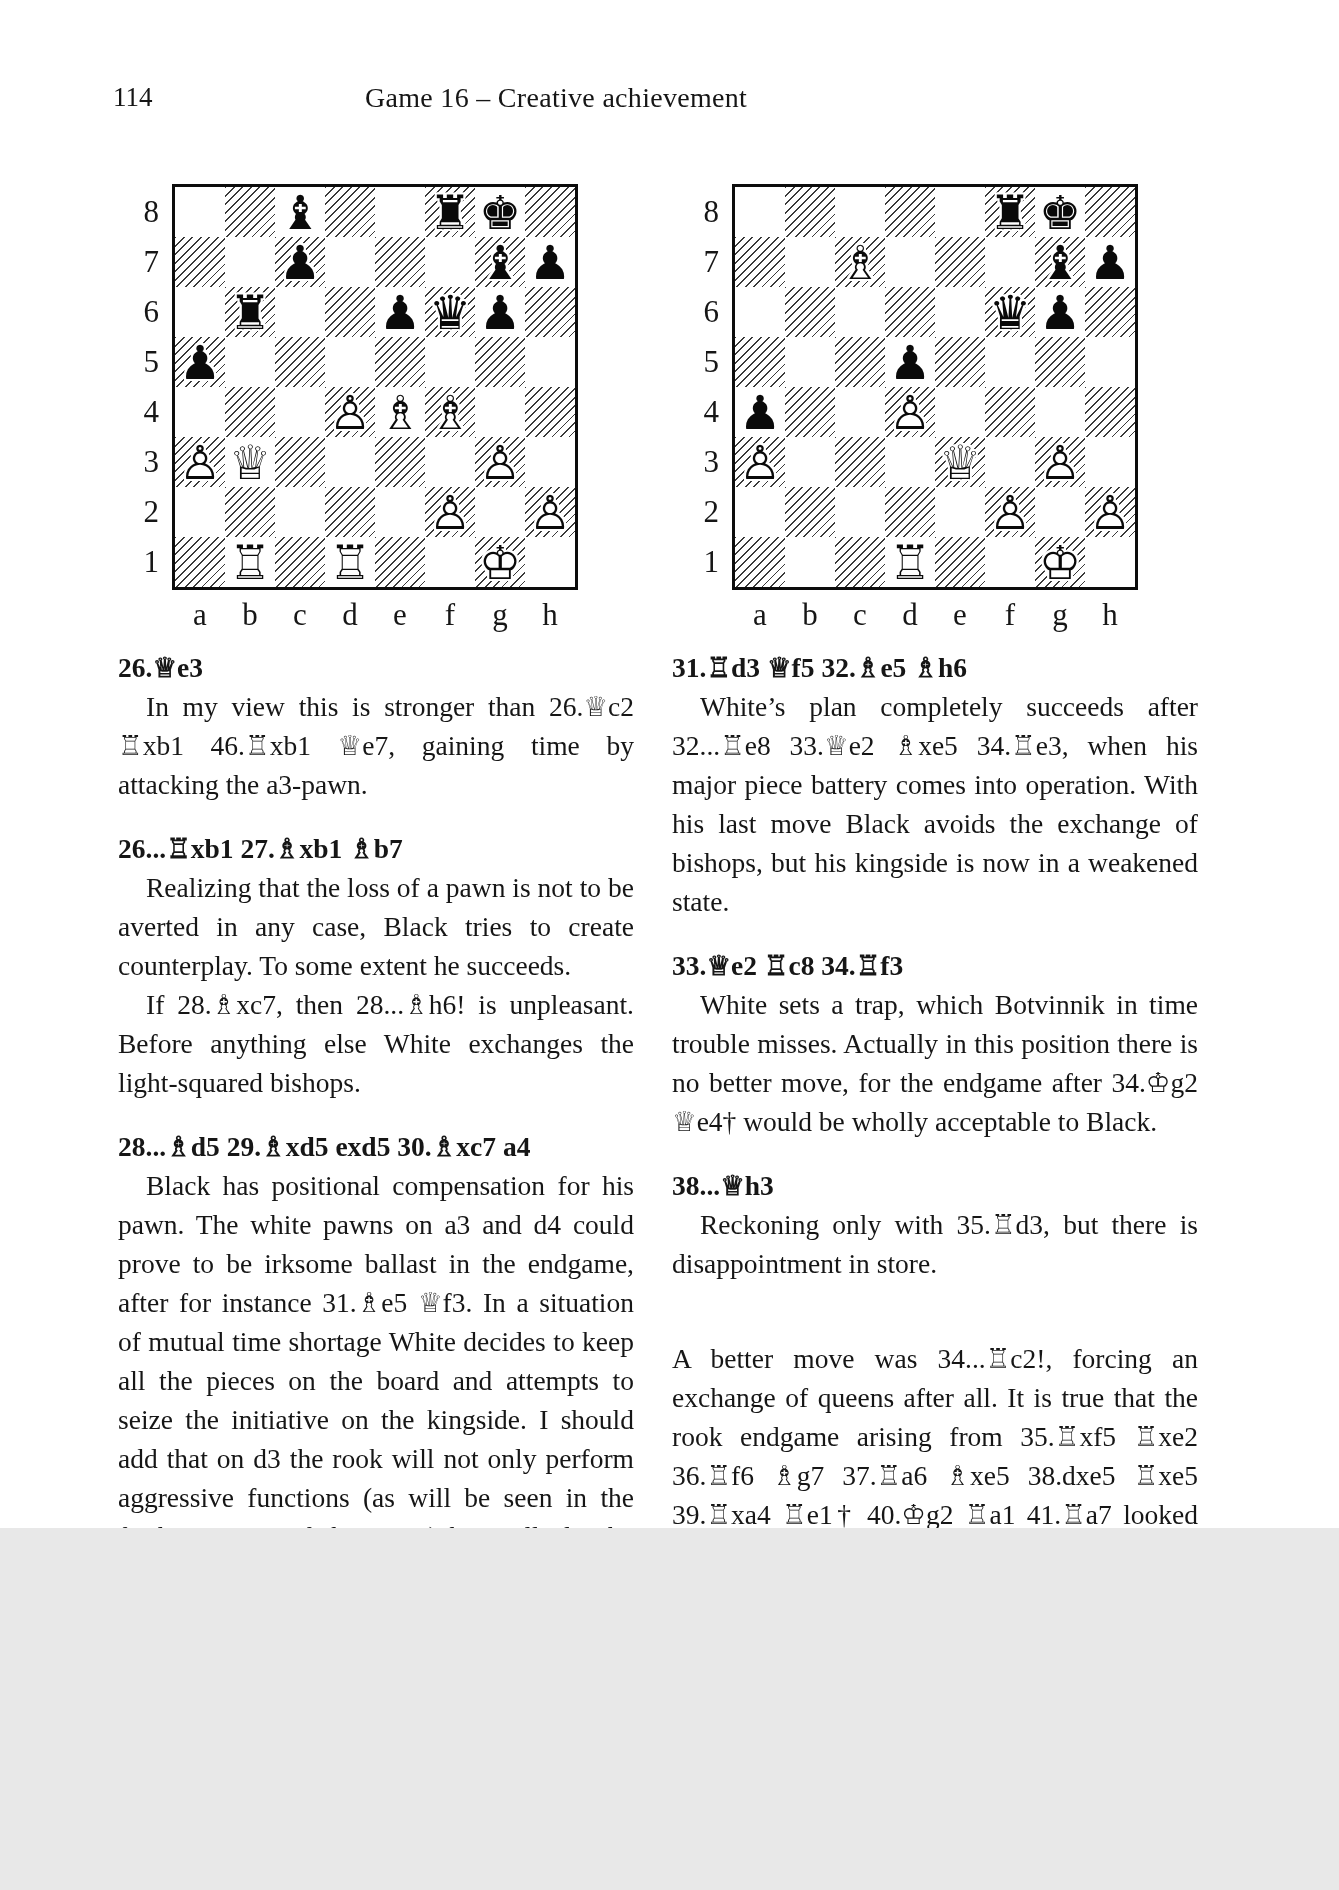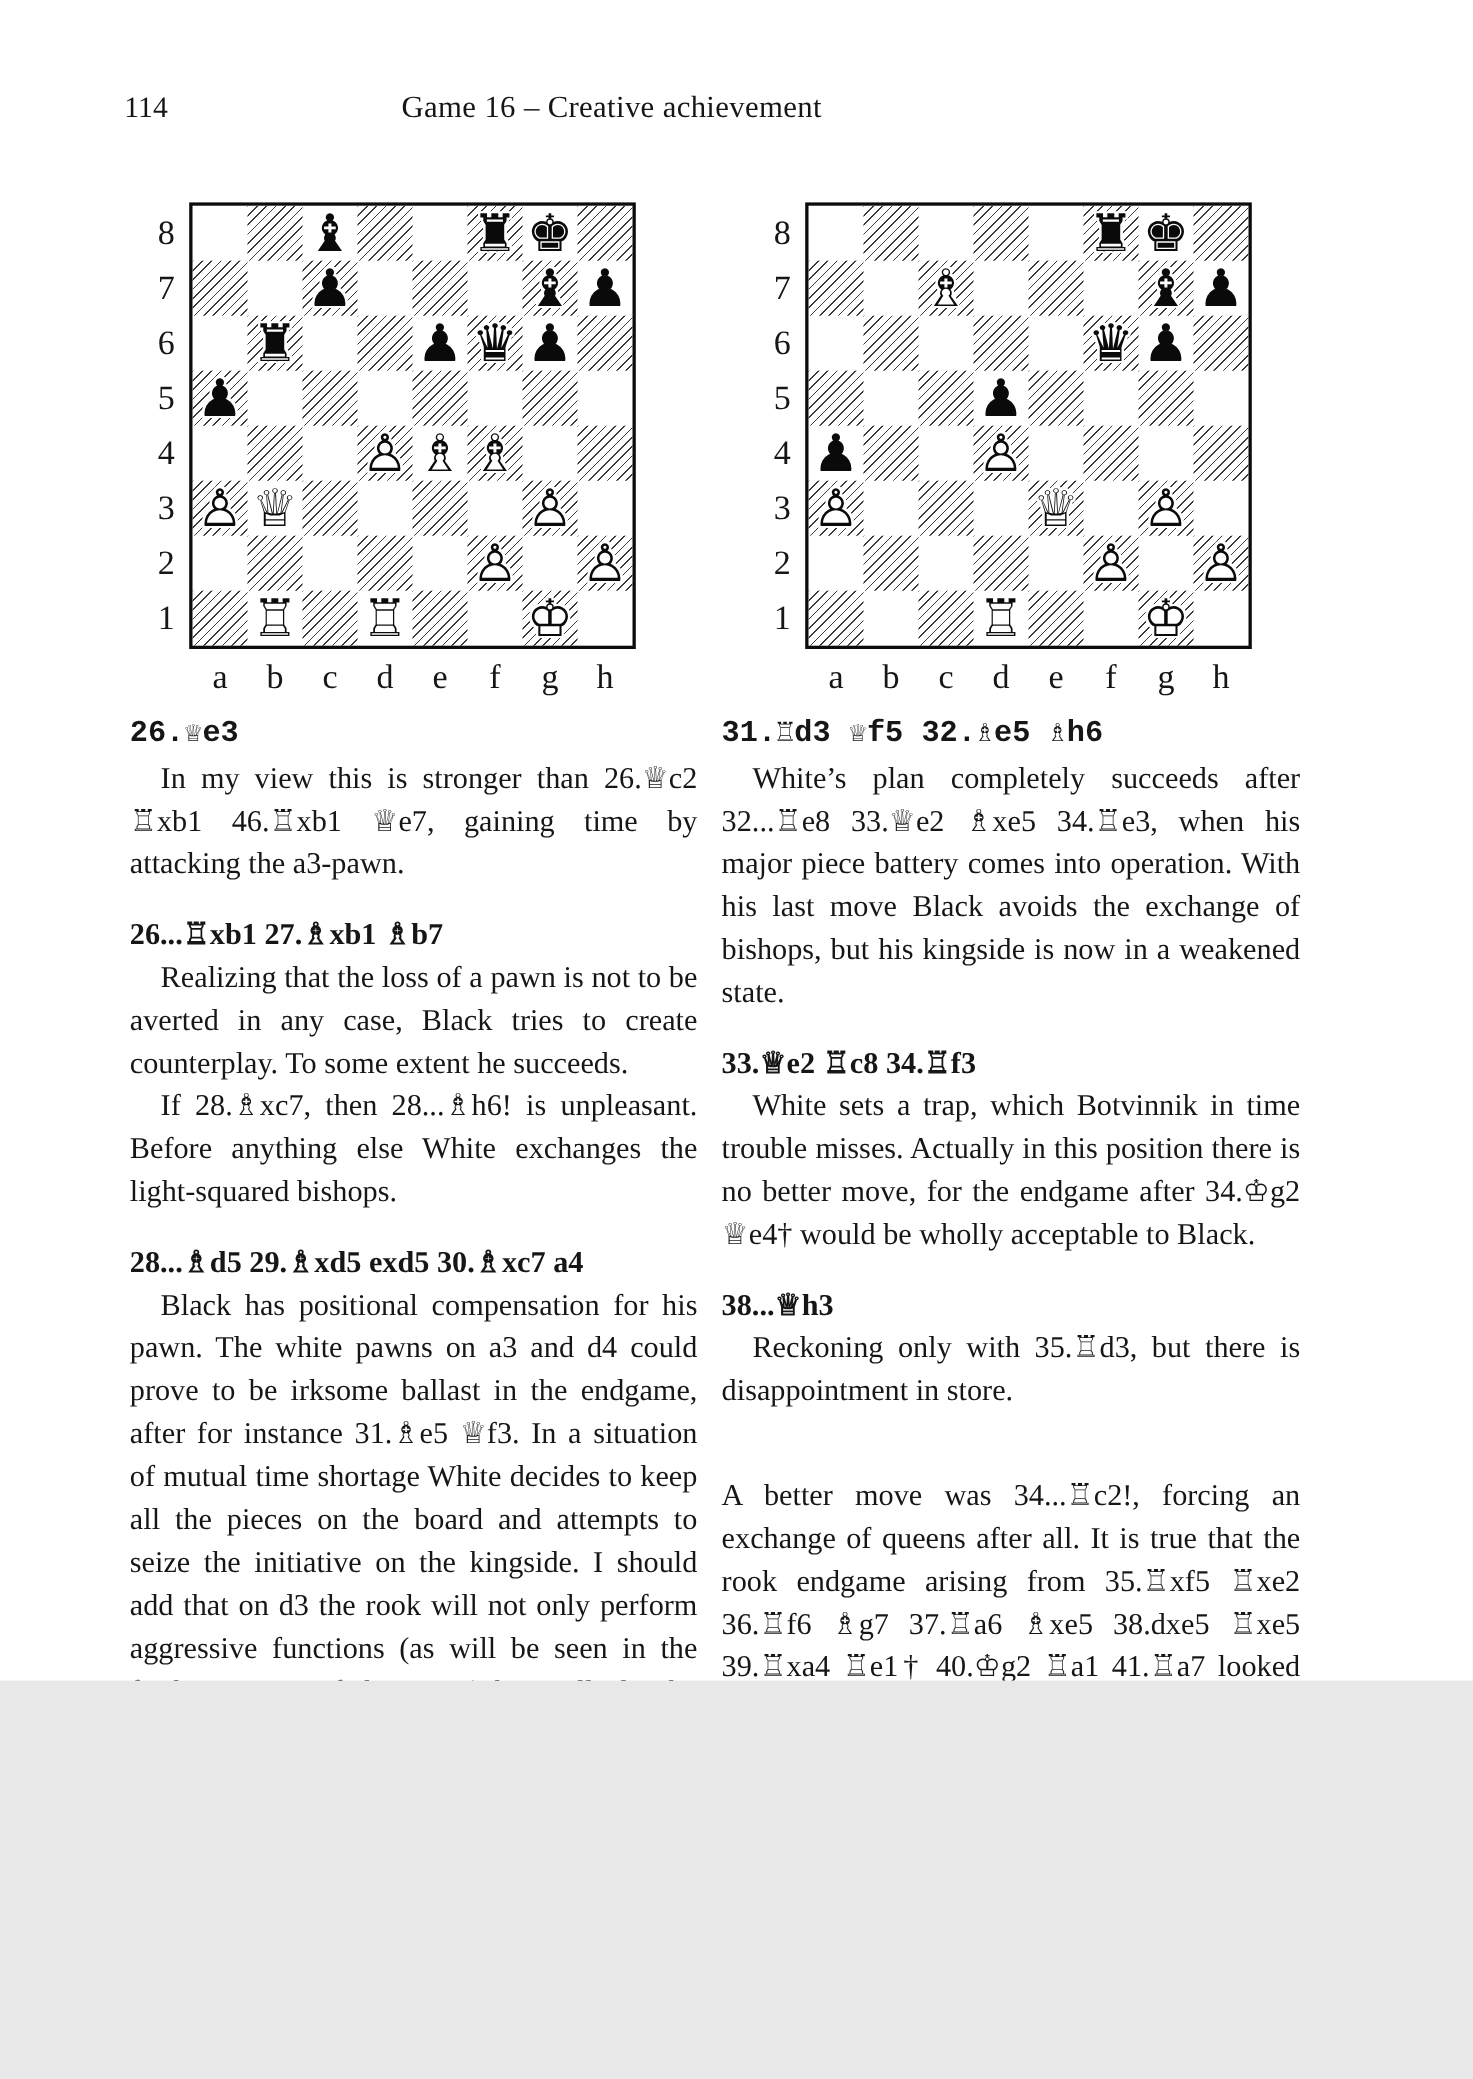--- a/index.html
+++ b/index.html
@@ -42,21 +42,21 @@
                 -2px 0 0 #fff,2px 0 0 #fff,0 -2px 0 #fff,0 2px 0 #fff;
   }
   .piece .pm{color:#0a0a0a;}
 
   
   .col{position:absolute;font-size:27.5px;line-height:39px;text-align:justify;}
   .move-heading{font-weight:bold;margin-top:25px;}
   .para{margin:0;}
   .para:not(.noindent){text-indent:28px;}
   .para.spaced{margin-top:56px;}
-  .col > :first-child{margin-top:0;font-family:Liberation Mono, monospace;}
+  .col > :first-child{margin-top:0;}
 </style>
 </head>
 <body>
 
 <div class="page">
   <span class="page-number">114</span>
   <span class="running-title">Game 16 – Creative achievement</span>
 
   <div class="board-area" style="left:138px;top:184px;">
       <div class="rank-labels">
@@ -434,21 +434,21 @@
   <div class="col" style="left:118px;top:648px;width:516px;">
       <div class="move-heading">26.♕e3</div>
       <div class="para">In my view this is stronger than 26.♕c2 ♖xb1 46.♖xb1 ♕e7, gaining time by attacking the a3-pawn.</div>
       <div class="move-heading">26...♖xb1 27.♗xb1 ♗b7</div>
       <div class="para">Realizing that the loss of a pawn is not to be averted in any case, Black tries to create counterplay. To some extent he succeeds.</div>
       <div class="para">If 28.♗xc7, then 28...♗h6! is unpleasant. Before anything else White exchanges the light-squared bishops.</div>
       <div class="move-heading">28...♗d5 29.♗xd5 exd5 30.♗xc7 a4</div>
       <div class="para">Black has positional compensation for his pawn. The white pawns on a3 and d4 could prove to be irksome ballast in the endgame, after for instance 31.♗e5 ♕f3. In a situation of mutual time shortage White decides to keep all the pieces on the board and attempts to seize the initiative on the kingside. I should add that on d3 the rook will not only perform aggressive functions (as will be seen in the further course of the game) but will also be protecting the a3-pawn.</div>
     </div>
 
-  <div class="col" style="left:656px;top:648px;width:526px;">
+  <div class="col" style="left:672px;top:648px;width:526px;">
       <div class="move-heading">31.♖d3 ♕f5 32.♗e5 ♗h6</div>
       <div class="para">White’s plan completely succeeds after 32...♖e8 33.♕e2 ♗xe5 34.♖e3, when his major piece battery comes into operation. With his last move Black avoids the exchange of bishops, but his kingside is now in a weakened state.</div>
       <div class="move-heading">33.♕e2 ♖c8 34.♖f3</div>
       <div class="para">White sets a trap, which Botvinnik in time trouble misses. Actually in this position there is no better move, for the endgame after 34.♔g2 ♕e4† would be wholly acceptable to Black.</div>
       <div class="move-heading">38...♕h3</div>
       <div class="para">Reckoning only with 35.♖d3, but there is disappointment in store.</div>
       <div class="para noindent spaced">A better move was 34...♖c2!, forcing an exchange of queens after all. It is true that the rook endgame arising from 35.♖xf5 ♖xe2 36.♖f6 ♗g7 37.♖a6 ♗xe5 38.dxe5 ♖xe5 39.♖xa4 ♖e1† 40.♔g2 ♖a1 41.♖a7 looked like a win for White.</div>
     </div>
 </div>
 

